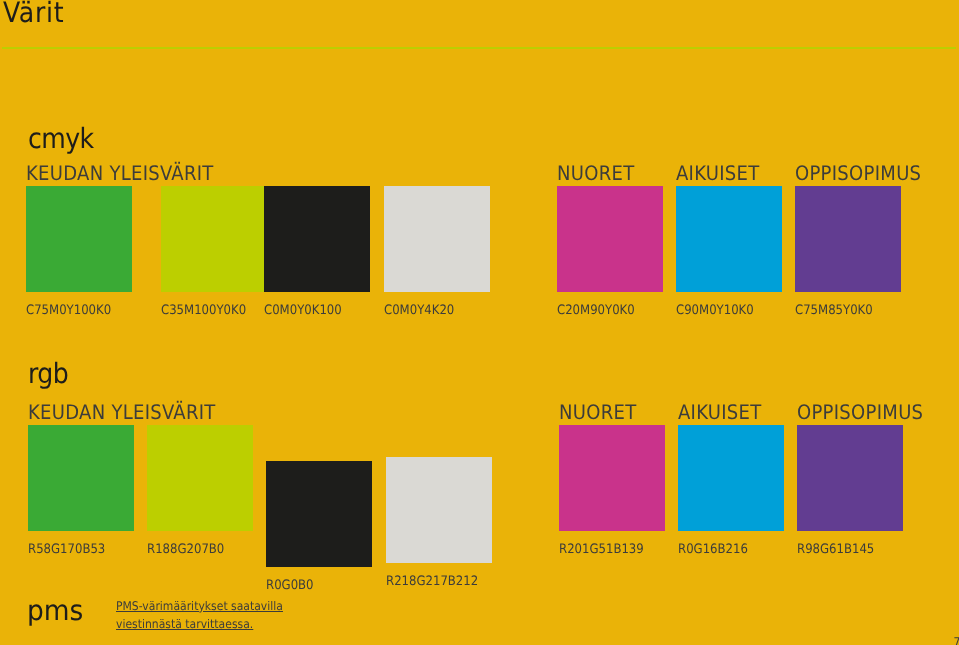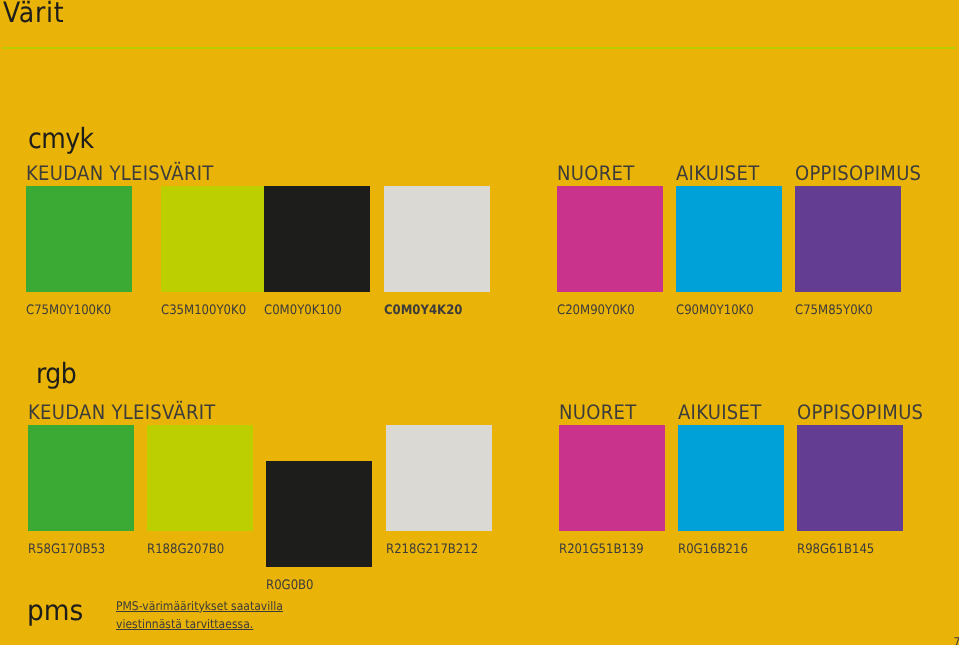--- a/index.html
+++ b/index.html
@@ -26,21 +26,21 @@
     background:#bccf00;
   }
 
   
   .section { position:absolute; left:0; top:12px; width:875px; height:645px; }
   .section-heading {
     position:absolute; font-size:28px; font-weight:400; color:#1d1d1b;
     letter-spacing:-0.6px; line-height:30px; white-space:nowrap;
   }
   #section-cmyk .section-heading { left:28px; top:112px; }
-  #section-rgb  .section-heading { left:28px; top:347px;margin-left:8px; }
+  #section-rgb  .section-heading { left:28px; top:347px; }
 
   .col-label {
     position:absolute; font-size:20px; color:#3c3c3b;
     letter-spacing:0.3px; white-space:nowrap; line-height:14px;
   }
   #section-cmyk .col-label { top:154.2px; }
   #section-rgb  .col-label { top:393.2px; }
 
   .swatch { position:absolute; width:106px; height:106px; }
   #section-cmyk .swatch { top:174px; }
@@ -50,29 +50,29 @@
     position:absolute; font-size:13px; color:#3c3c3b;
     letter-spacing:0px; white-space:nowrap; line-height:14px;
   }
   #section-cmyk .swatch-label { top:292px; }
   #section-rgb  .swatch-label { top:531px; }
 
   
   #section-cmyk .c0 { left:26px; }
   #section-cmyk .c1 { left:145px;margin-left:16px; }
   #section-cmyk .c2 { left:264px; }
-  #section-cmyk .c3 { left:384px;font-weight:bold; }
+  #section-cmyk .c3 { left:384px; }
   #section-cmyk .c4 { left:557px; }
   #section-cmyk .c5 { left:676px; }
   #section-cmyk .c6 { left:795px; }
   
   #section-rgb .c0 { left:28px; }
   #section-rgb .c1 { left:147px; }
   #section-rgb .c2 { left:266px;margin-top:36px; }
-  #section-rgb .c3 { left:386px; }
+  #section-rgb .c3 { left:386px;margin-top:32px; }
   #section-rgb .c4 { left:559px; }
   #section-rgb .c5 { left:678px; }
   #section-rgb .c6 { left:797px; }
 
   
   .pms-heading {
     position:absolute; left:27px; top:584px;
     font-size:28px; font-weight:400; color:#1d1d1b;
     letter-spacing:0px; line-height:30px; white-space:nowrap;
     transform:scaleX(1.05); transform-origin:left center;

